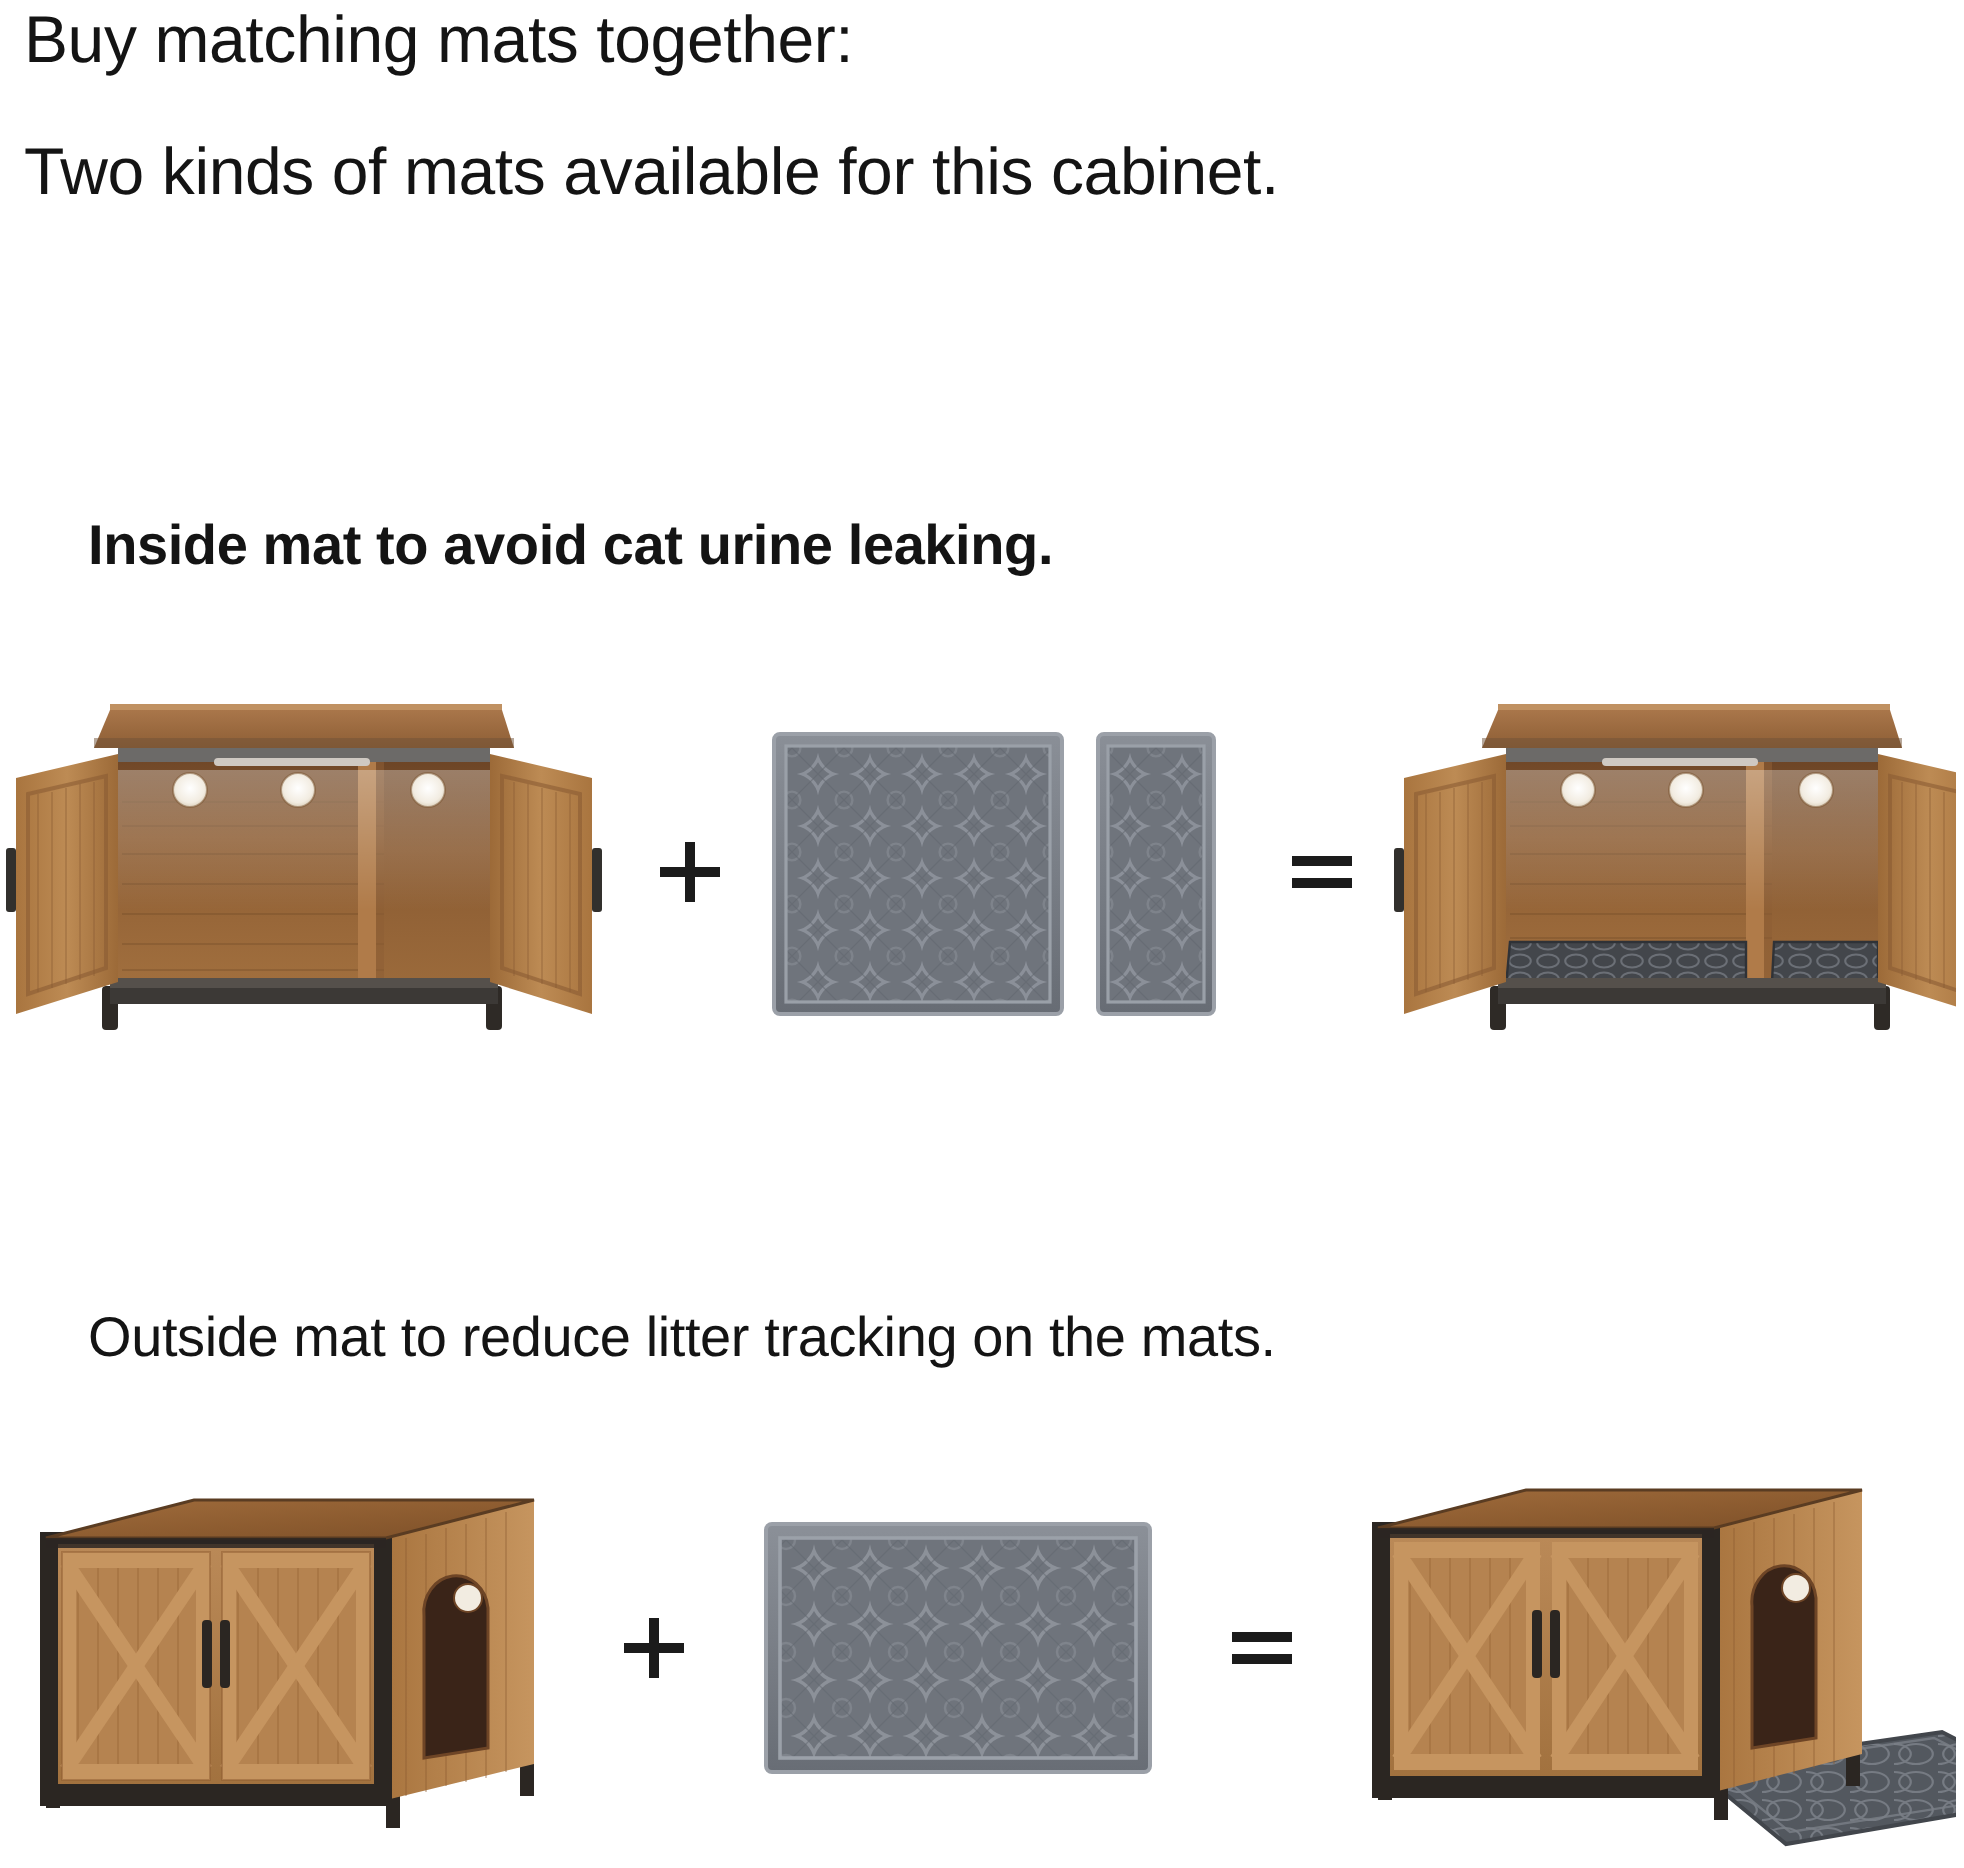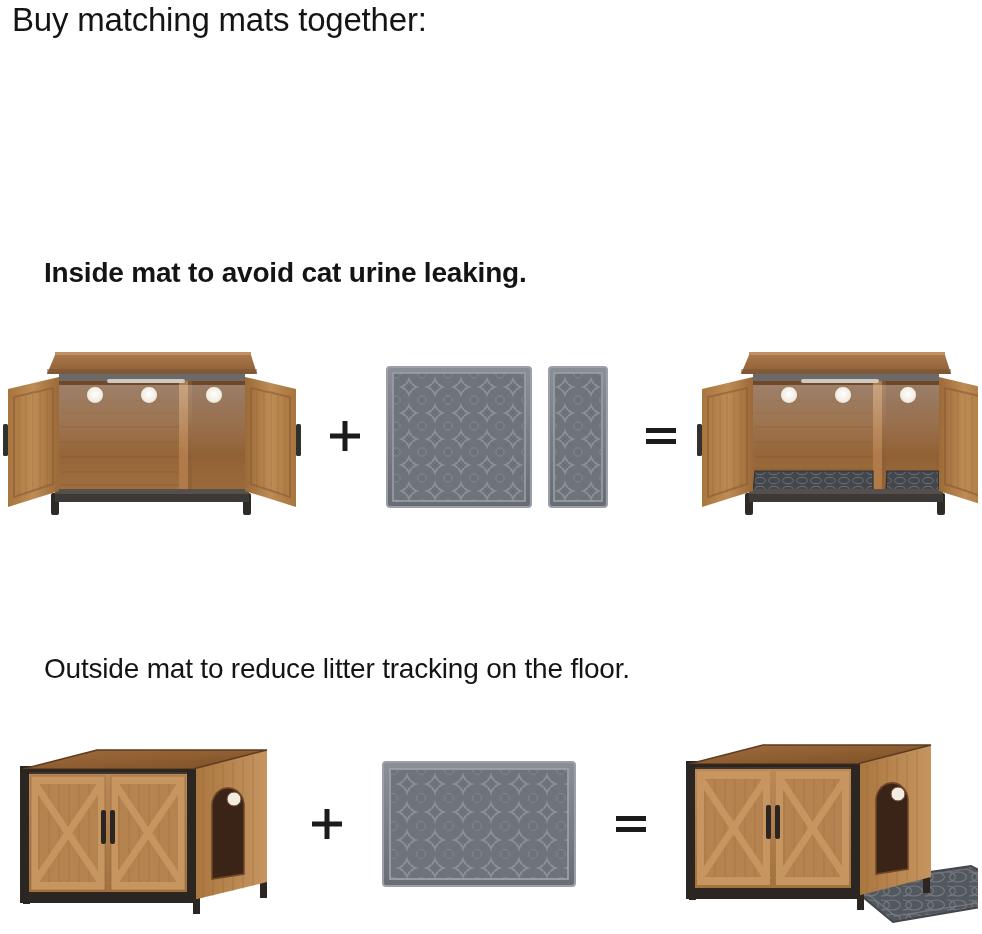--- a/index.html
+++ b/index.html
@@ -92,20 +92,21 @@
     clip: rect(0 0 0 0);
     white-space: nowrap;
   }
 </style>
 </head>
 <body>
 
 <div class="page">
 
   <div class="headline" id="headline-1">Buy matching mats together:</div>
+  <div class="headline" id="headline-2">Two kinds of mats available for this cabinet.</div>
 
   <div class="section-title" id="section-title-inside">Inside mat to avoid cat urine leaking.</div>
 
   <div class="equation-row" id="row-inside">
 
     <div class="cell" id="cell-cabinet-open-empty">
       <svg width="312" height="190" viewBox="0 0 312 190" role="img">
         <defs>
           <linearGradient id="g-top-1" x1="0" y1="0" x2="0" y2="1">
             <stop offset="0" stop-color="#a9764a"></stop>
@@ -330,21 +331,21 @@
             <line x1="268" y1="53" x2="268" y2="151"></line>
             <line x1="261" y1="51" x2="261" y2="149"></line>
             <line x1="254" y1="50" x2="254" y2="147"></line>
           </g>
           <rect x="293" y="83" width="5" height="32" rx="1.5" fill="#32302d"></rect>
         </g>
       </svg>
     </div>
   </div>
 
-  <div class="section-title" id="section-title-outside">Outside mat to reduce litter tracking on the floor.</div>
+  <div class="section-title" id="section-title-outside">Outside mat to reduce litter tracking on the mats.</div>
 
   <div class="equation-row" id="row-outside">
 
     <div class="cell" id="cell-cabinet-closed">
       <svg width="290" height="200" viewBox="0 0 290 200" role="img">
         <defs>
           <linearGradient id="g2-top" x1="0" y1="0" x2="1" y2="1">
             <stop offset="0" stop-color="#a06c3c"></stop>
             <stop offset="0.55" stop-color="#8d5c30"></stop>
             <stop offset="1" stop-color="#7d5029"></stop>

